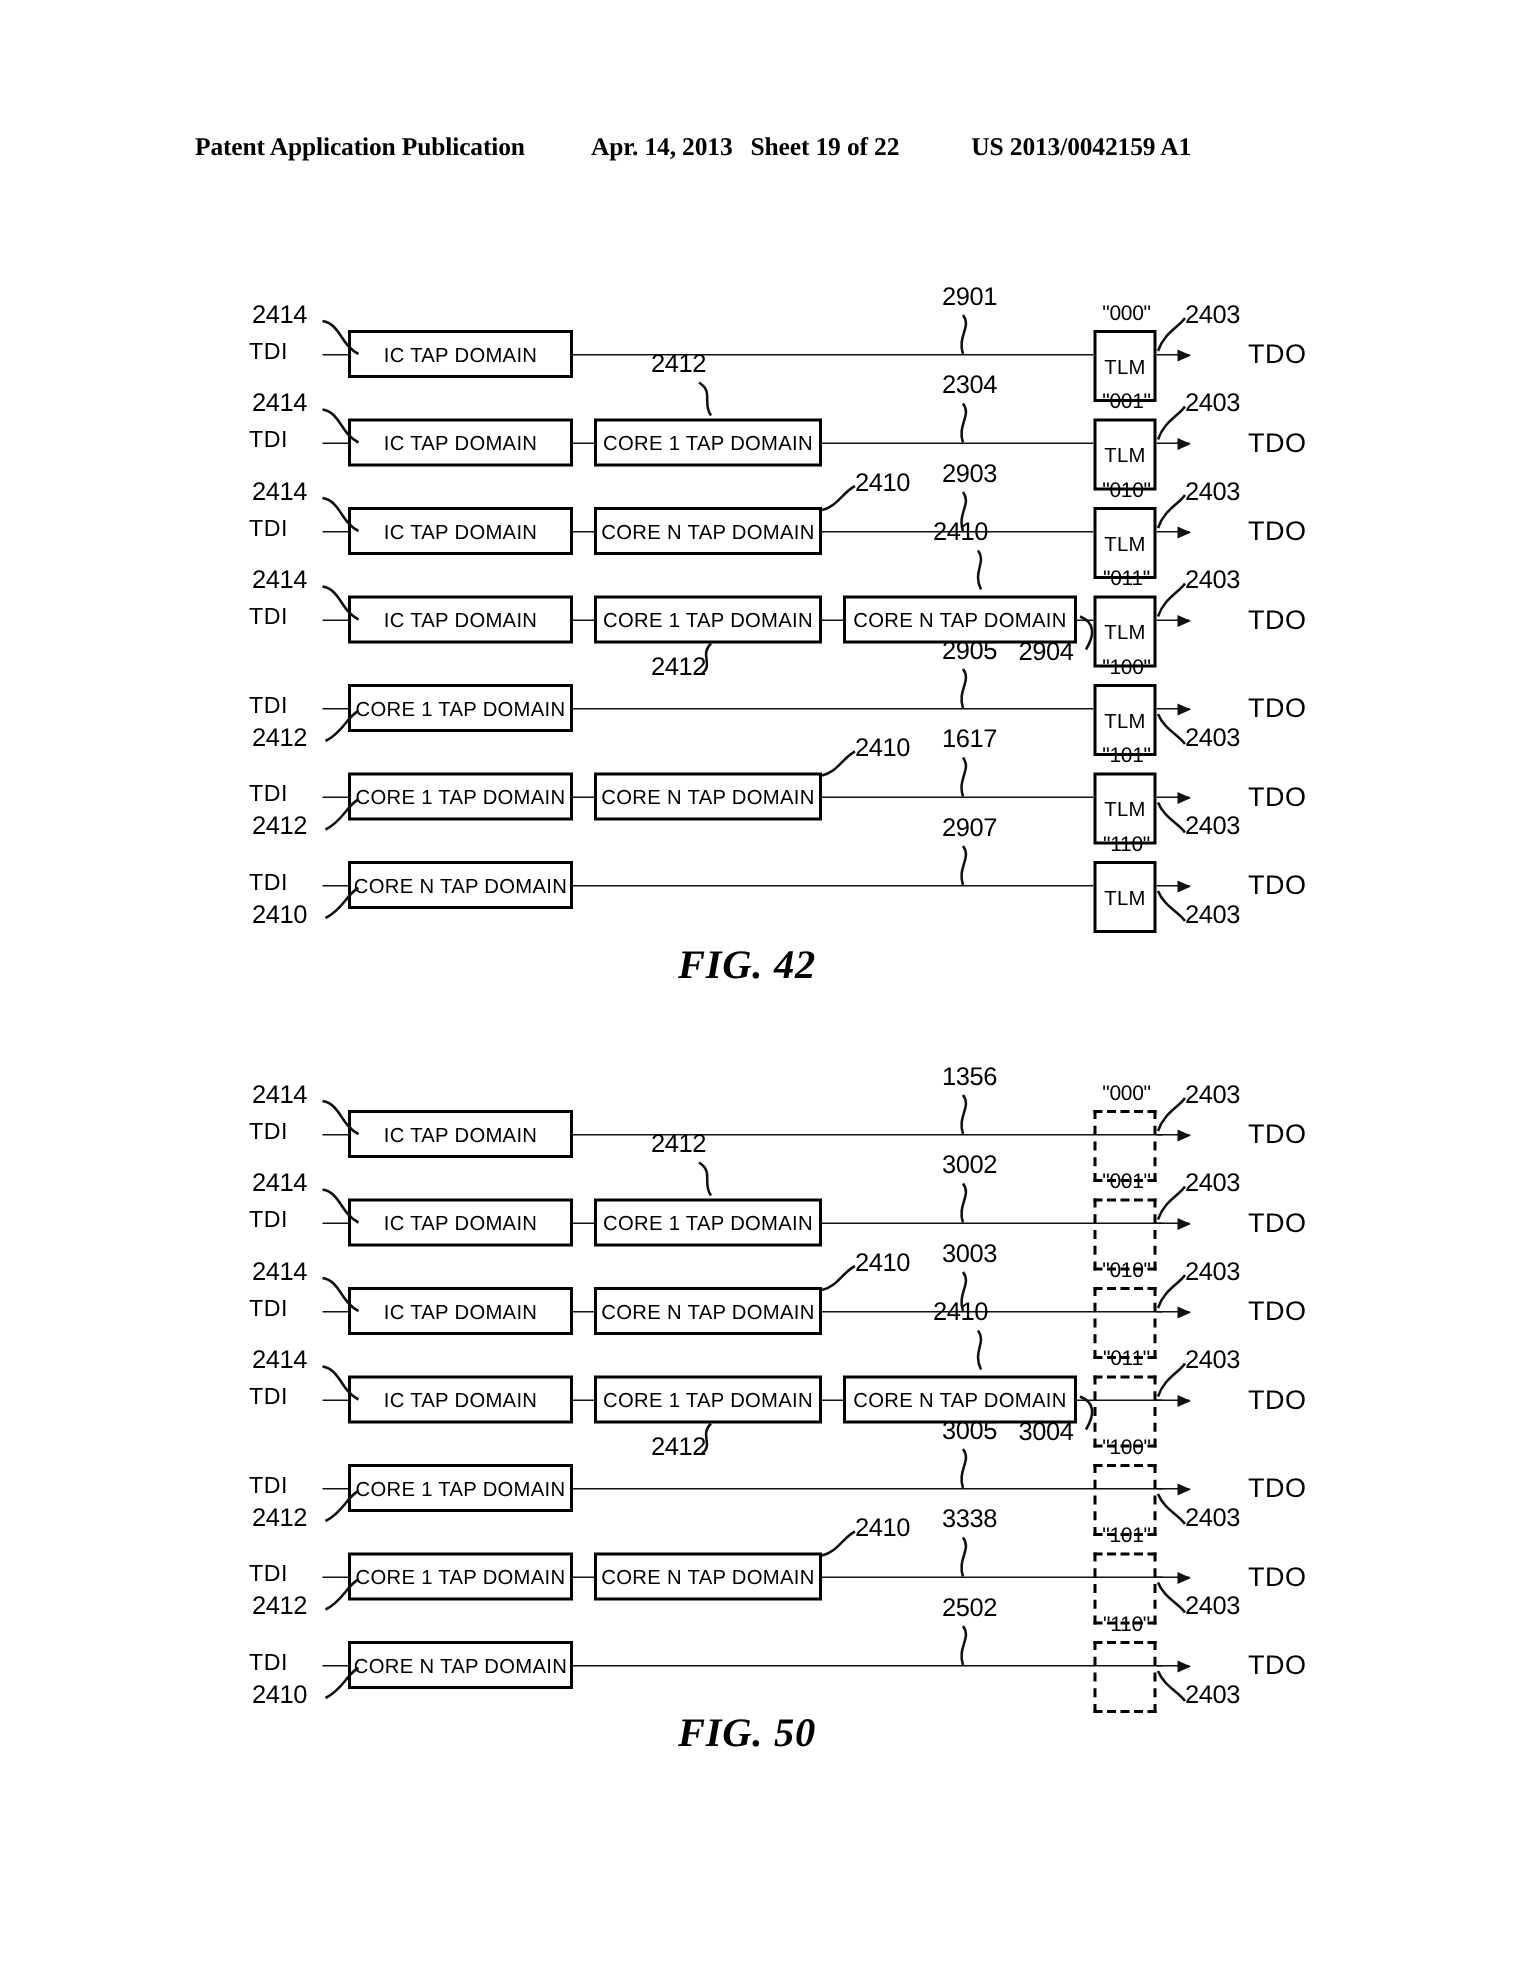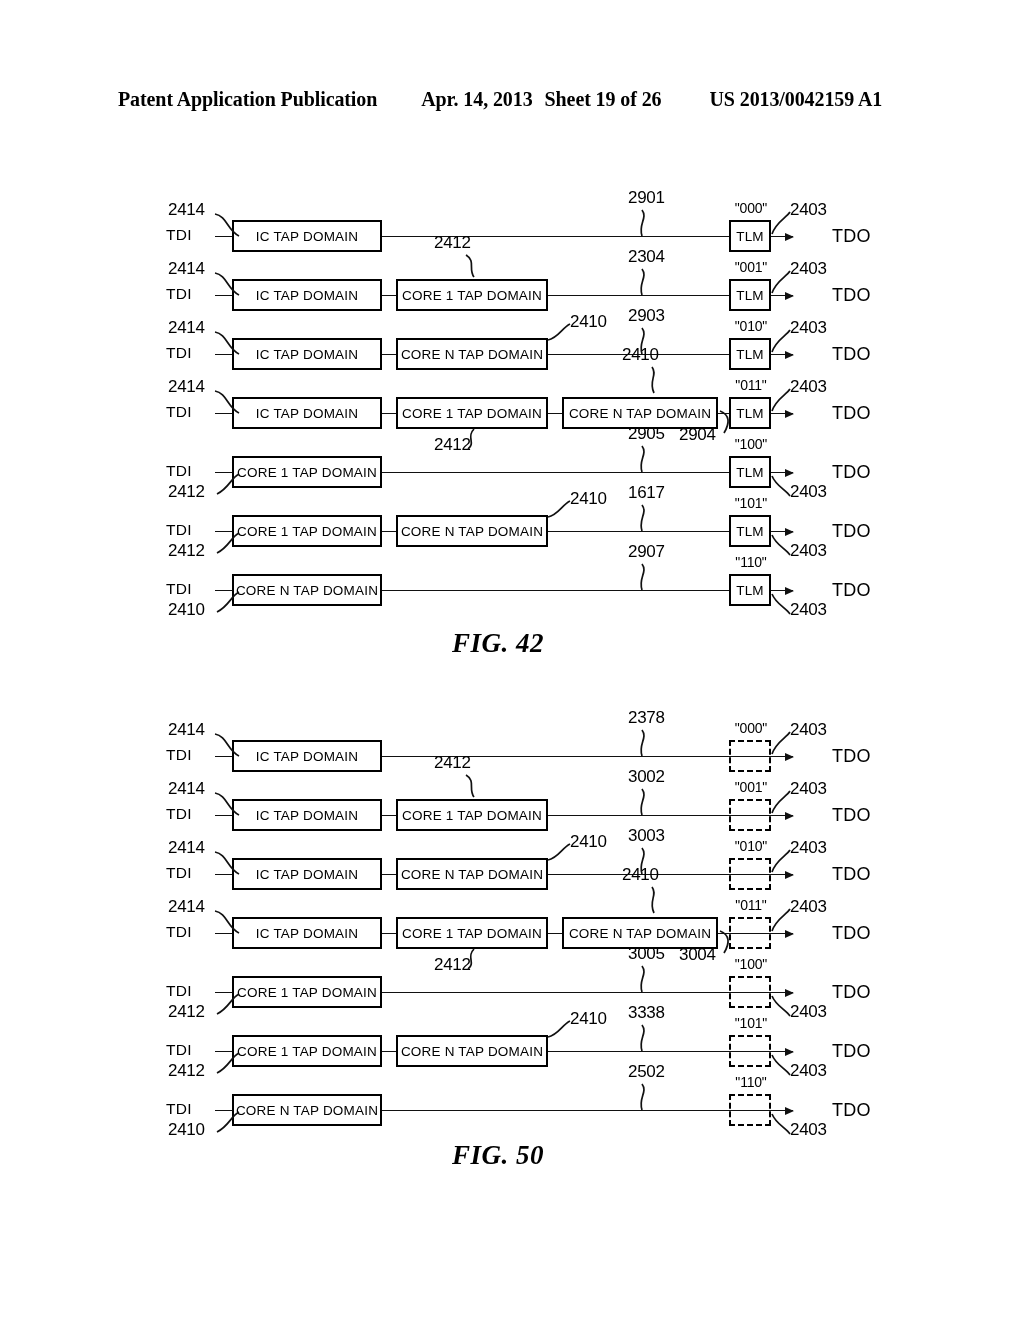--- a/index.html
+++ b/index.html
@@ -13,26 +13,26 @@
     position: relative;
     font-family: "Liberation Sans", sans-serif;
     color: #000000;
     overflow: hidden;
   }
 
   
   .page-header {
     position: absolute;
     top: 88px;
-    left: 118px;
+    left: 130px;
     width: 764px;
     height: 22px;
     font-family: "Liberation Serif", serif;
     font-weight: bold;
-    font-size: 20px;
+    font-size: 17px;
     letter-spacing: -0.1px;
     white-space: nowrap;
     display: flex;
     align-items: baseline;
   }
   .hdr-pub { }
   .hdr-date { margin-left: 44px; }
   .hdr-sheet { margin-left: 12px; }
   .hdr-patno { margin-left: 48px; }
 
@@ -107,21 +107,21 @@
   }
   .conn.c12 { left: 382px; width: 14px; }
   .conn.c23 { left: 548px; width: 14px; }
 
   
   .tlm {
     position: absolute;
     left: 729px;
     top: 24px;
     width: 42px;
-    height: 32px;
+    height: 48px;
     border: 2px solid #000;
     background: #fff;
     box-sizing: border-box;
     display: flex;
     align-items: center;
     justify-content: center;
     font-size: 13.5px;
     letter-spacing: 0.2px;
   }
   
@@ -208,21 +208,21 @@
   }
   #cap29 { left: 452px; top: 628px; }
   #cap30 { left: 452px; top: 1140px; }
 </style>
 </head>
 <body>
 
 <div class="page-header">
   <span class="hdr-pub">Patent Application Publication</span>
   <span class="hdr-date">Apr. 14, 2013</span>
-  <span class="hdr-sheet">Sheet 19 of 26</span>
+  <span class="hdr-sheet">Sheet 19 of 22</span>
   <span class="hdr-patno">US 2013/0042159 A1</span>
 </div>
 
 <div class="figure" id="fig29">
     <div class="row" style="top:0px">
       <span class="tdi">TDI</span>
       <div class="tdi-stub"></div>
       <div class="box b1">IC TAP DOMAIN</div>
       <div class="sigline" style="left:382px;width:347px"></div>
       <div class="tlm">
@@ -488,21 +488,21 @@
         <svg class="leader" width="30" height="28" viewBox="0 0 30 28">
           <path d="M2,2 C14,4 14,18 26,24"></path>
         </svg>
       </div>
       <span class="ref ref-2403-up">2403</span>
       <div style="position:absolute;left:766px;top:14px">
         <svg class="leader" width="28" height="26" viewBox="0 0 28 26">
           <path d="M6,24 C10,12 20,8 24,2"></path>
         </svg>
       </div>
-      <span class="ref ref-mid" style="left:628px;top:-8px">2378</span>
+      <span class="ref ref-mid" style="left:628px;top:-8px">1356</span>
       <div style="position:absolute;left:632px;top:12px">
         <svg class="leader" width="22" height="30" viewBox="0 0 22 30">
           <path d="M10,2 C16,10 6,16 10,28"></path>
         </svg>
       </div>
     </div>
     <div class="row" style="top:59px">
       <span class="tdi">TDI</span>
       <div class="tdi-stub"></div>
       <div class="box b1">IC TAP DOMAIN</div>

